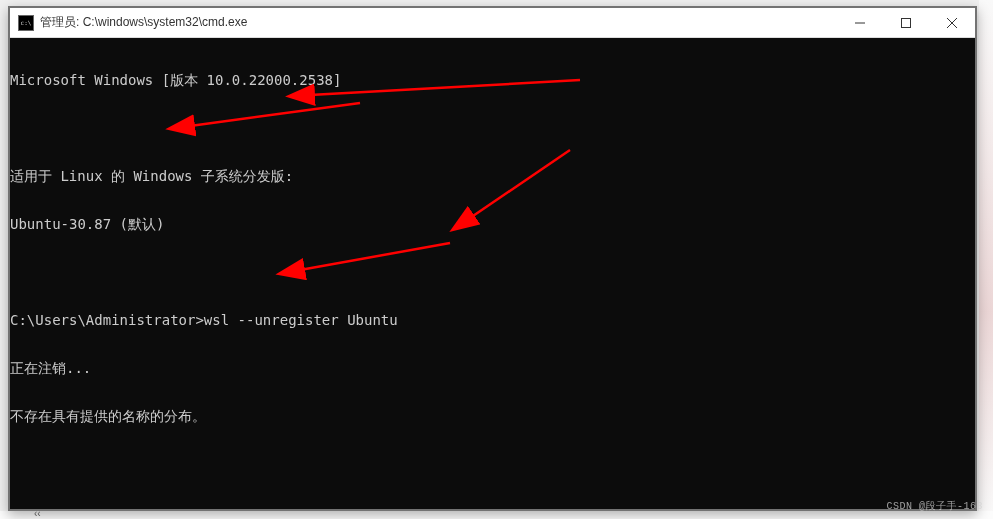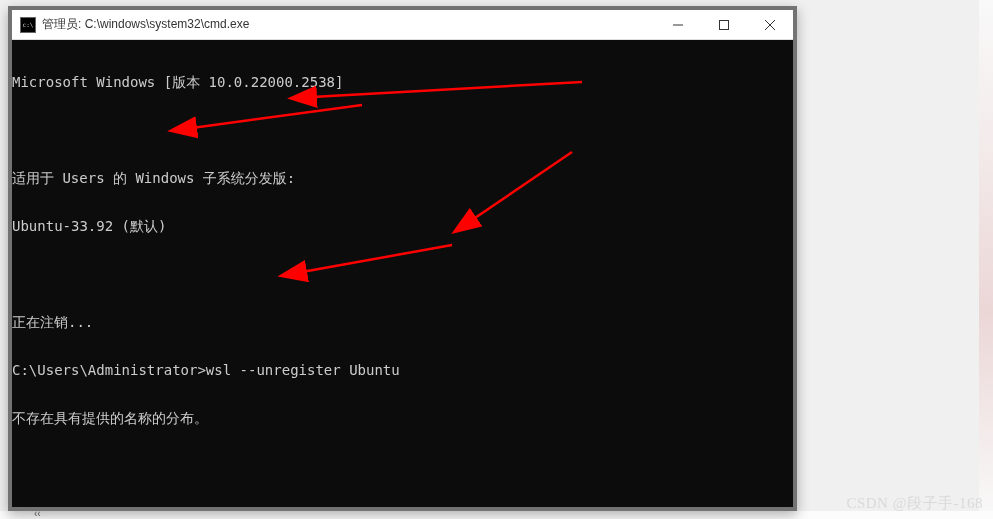--- a/index.html
+++ b/index.html
@@ -8,24 +8,24 @@
       height: 519px;
       background: #f0f0f0;
       font-family: "Segoe UI", Tahoma, sans-serif;
       position: relative;
       overflow: hidden;
     }
     .window {
       position: absolute;
       left: 8px;
       top: 6px;
-      width: 789px;
+      width: 969px;
       height: 505px;
       background: #14b8a6;
-      border: 4px solid #737373;
+      border: 2px solid #737373;
       box-shadow: 0 4px 12px rgba(0,0,0,0.3);
     }
     .titlebar {
       height: 30px;
       background: #ffffff;
       display: flex;
       align-items: center;
       border-bottom: 1px solid #ddd;
     }
     .title-icon {
@@ -83,22 +83,22 @@
       position: absolute;
       top: 30px;
       left: 0;
       pointer-events: none;
     }
     .watermark {
       position: absolute;
       right: 10px;
       bottom: 6px;
       color: rgba(210,210,210,0.75);
-      font-size: 15px;
-      font-family: Liberation Serif, serif;
+      font-size: 10px;
+      font-family: Liberation Mono, monospace;
       letter-spacing: 0.5px;
       margin-left: 48px;
     }
     .edge-strip {
       position: absolute;
       right: 0;
       top: 0;
       bottom: 0;
       width: 14px;
       background: linear-gradient(#fff, #f5e5e5 30%, #e8c5c5 60%, #fff);
@@ -148,25 +148,25 @@
             <line x1="0" y1="0" x2="10" y2="10" stroke="#333" stroke-width="1"></line>
             <line x1="10" y1="0" x2="0" y2="10" stroke="#333" stroke-width="1"></line>
           </svg>
       </div>
     </div>
   </div>
 
   <div class="terminal">
     <div class="line">Microsoft Windows [版本 10.0.22000.2538]</div>
     <div class="line"></div>
-    <div class="line">适用于 Users 的 Windows 子系统分发版:</div>
-    <div class="line">Ubuntu-33.92 (默认)</div>
+    <div class="line">适用于 Linux 的 Windows 子系统分发版:</div>
+    <div class="line">Ubuntu-30.87 (默认)</div>
     <div class="line"></div>
+    <div class="line">C:\Users\Administrator&gt;wsl --unregister Ubuntu</div>
     <div class="line">正在注销...</div>
-    <div class="line">C:\Users\Administrator&gt;wsl --unregister Ubuntu</div>
     <div class="line">不存在具有提供的名称的分布。</div>
     
     
     
     
     
     
     
     
     

